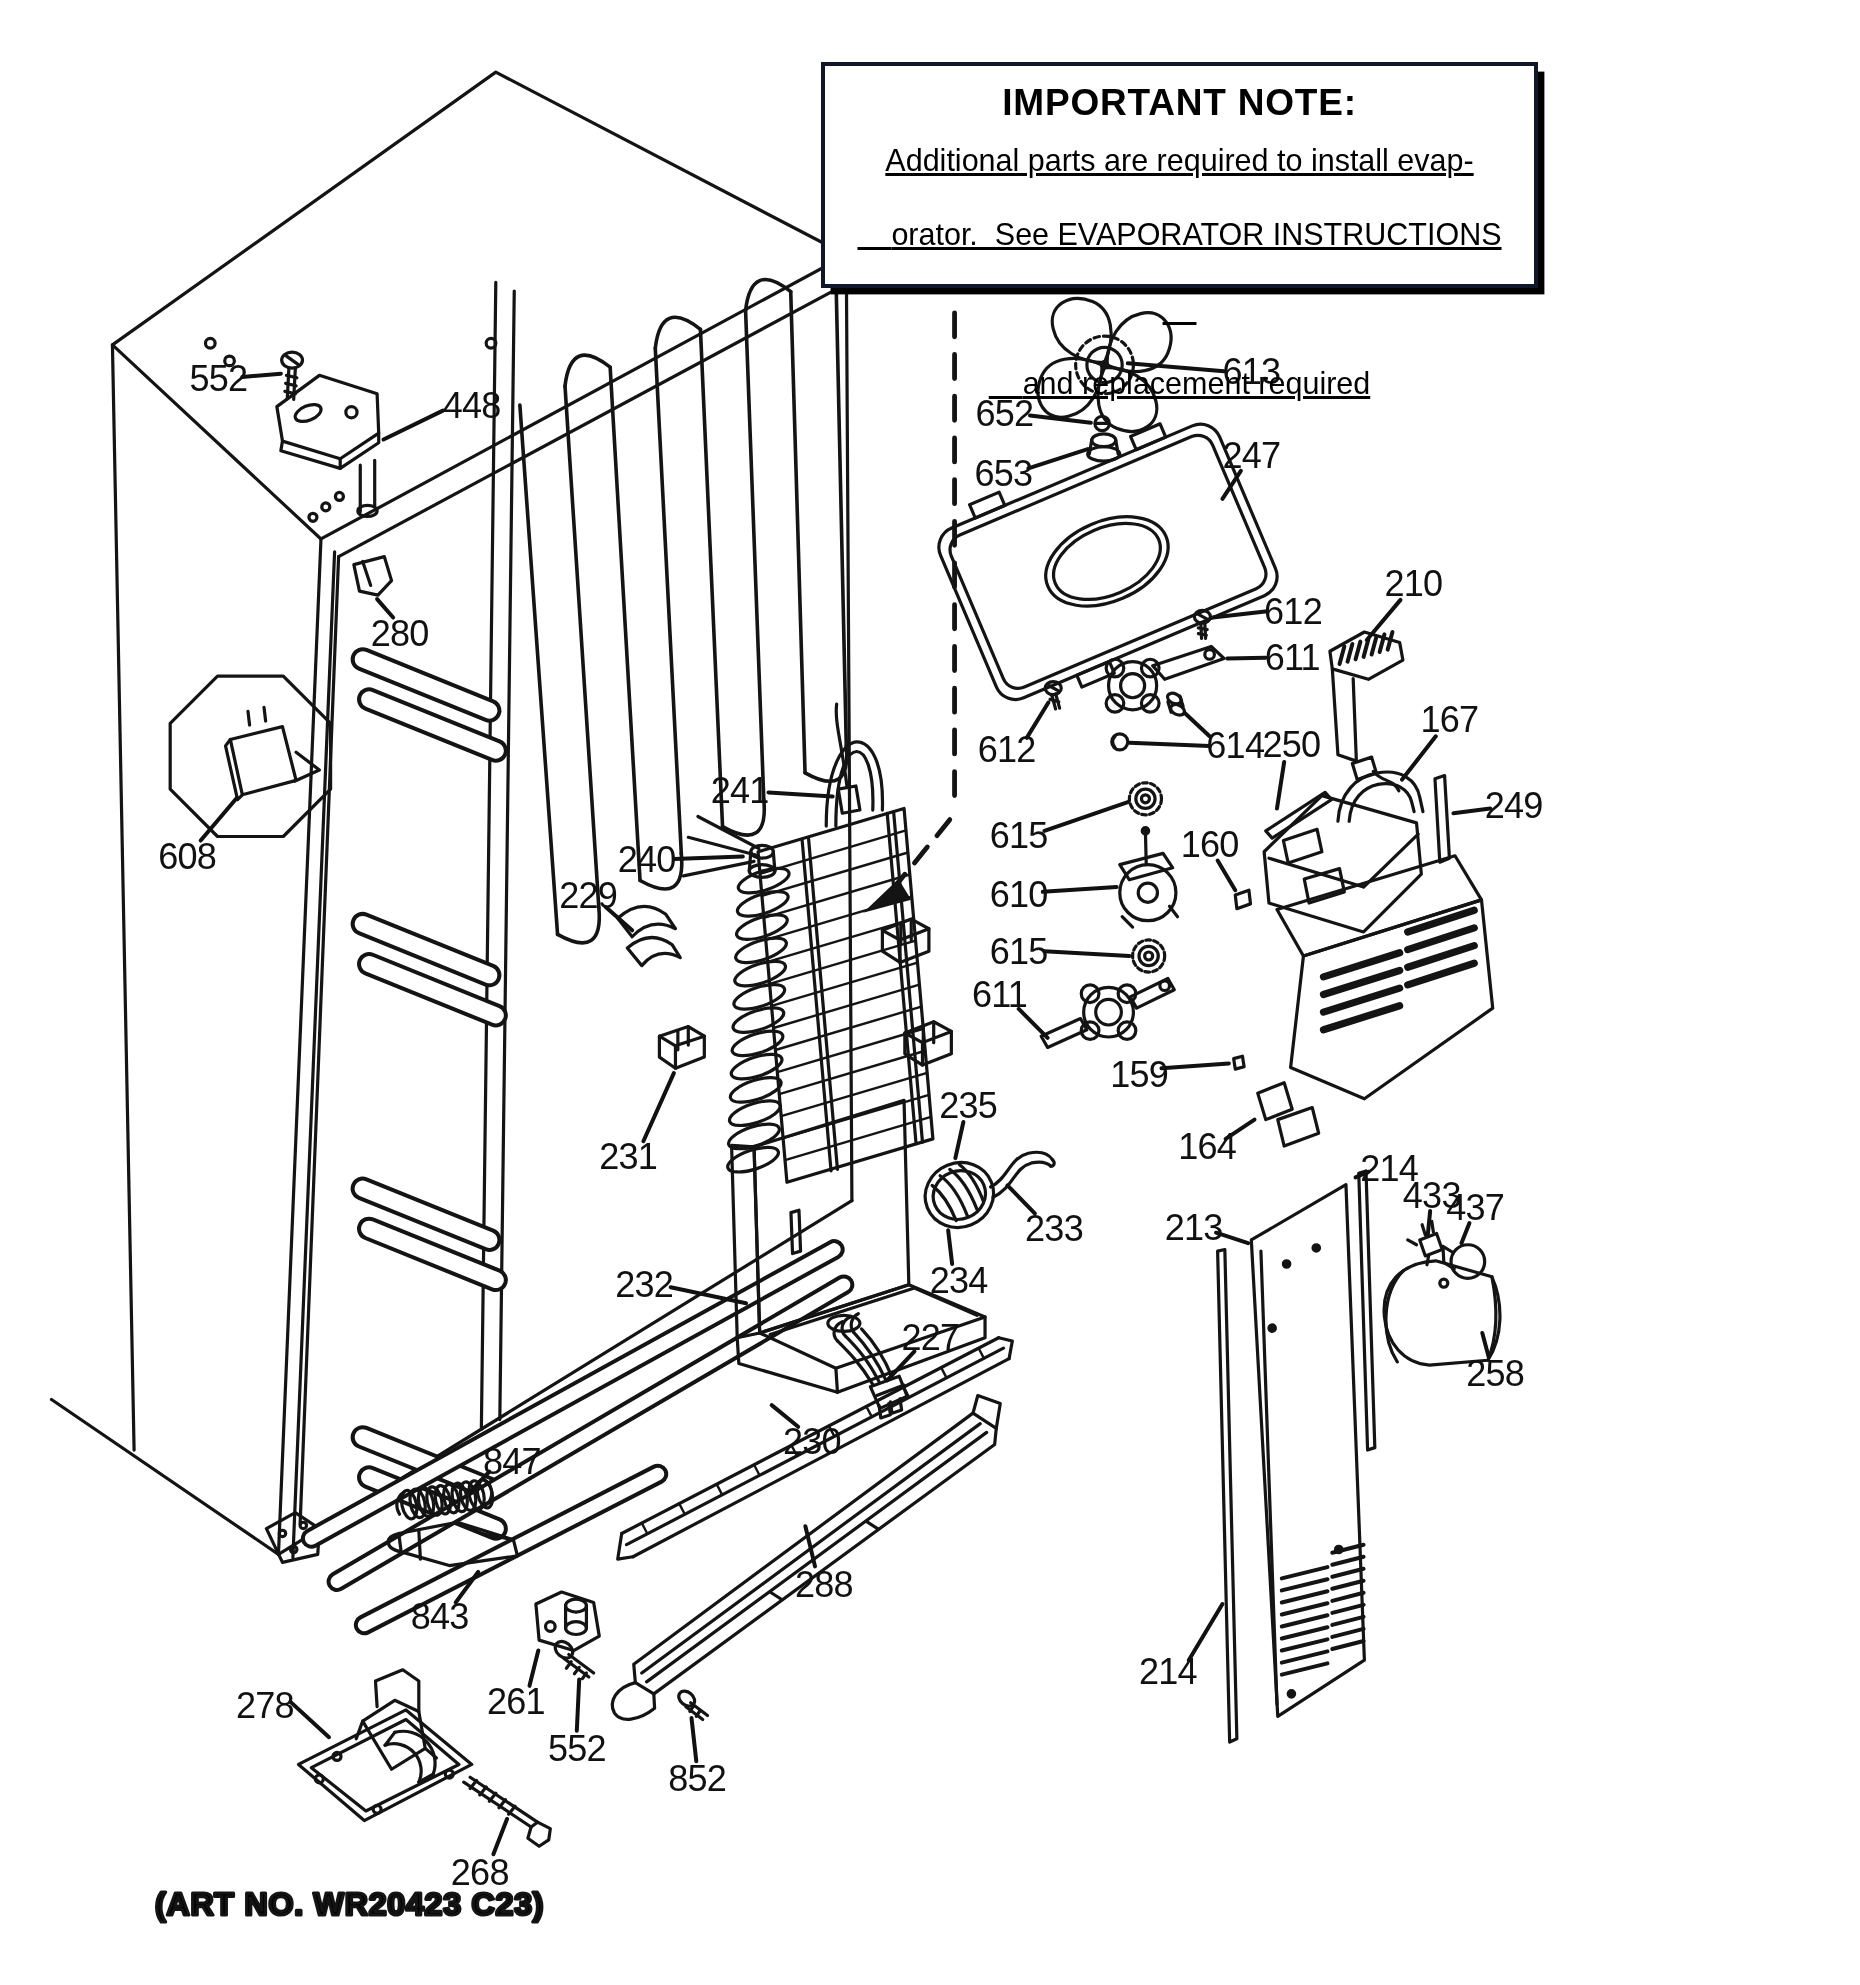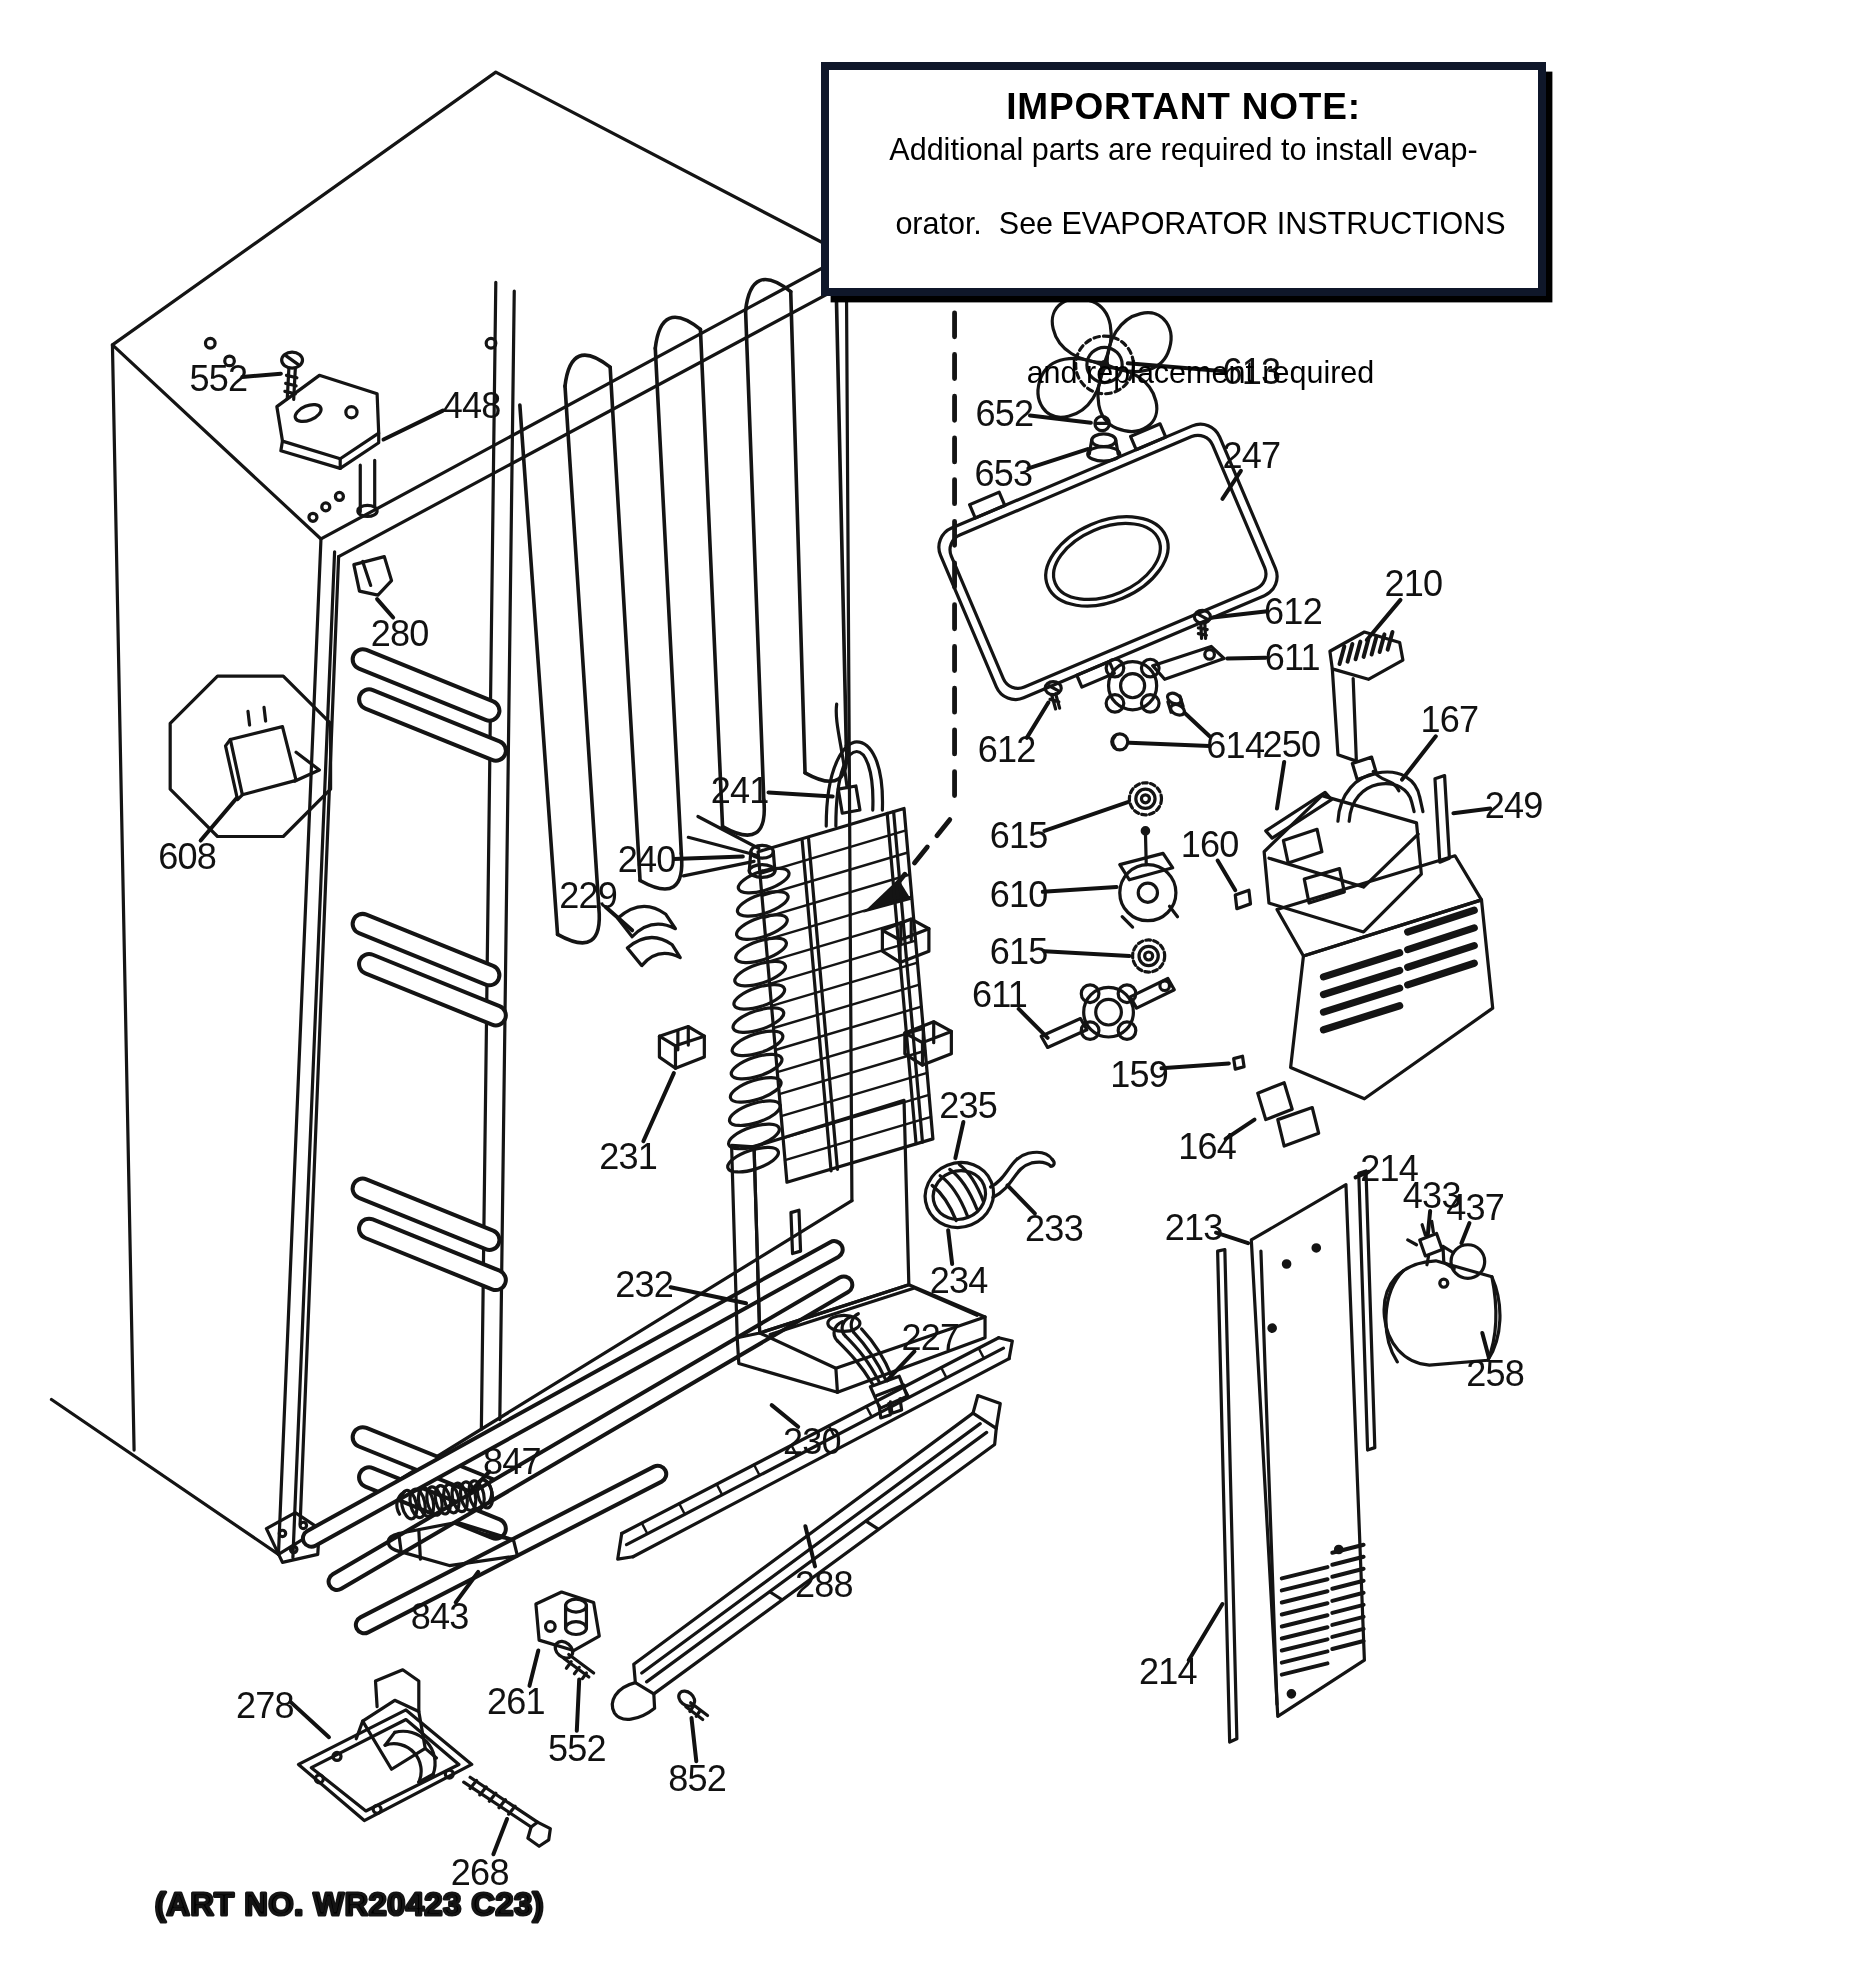--- a/index.html
+++ b/index.html
@@ -1,24 +1,24 @@
 <!DOCTYPE html>
 <html style="font-size:13px"><head>
 <meta charset="utf-8">
 <style>
   html,body{margin:0;padding:0;background:#fff;}
   #page{position:relative;width:1861px;height:1985px;background:#fff;overflow:hidden;
         font-family:"Liberation Sans",sans-serif;}
   #diagram{position:absolute;left:0;top:0;width:1861px;height:1985px;}
   
   #notebox{position:absolute;left:821px;top:62px;width:709px;height:218px;
-           background:#fff;border:8px solid #0f172a;box-shadow:8px 8px 0 -1.6px #000;
+           background:#fff;border:4px solid #0f172a;box-shadow:8px 8px 0 -1.6px #000;
            text-align:center;color:#000;}
   #notebox .nb-title{margin-top:16px;font-size:37px;font-weight:bold;letter-spacing:0.8px;}
-  #notebox .nb-body{margin-top:3px;font-size:30.5px;line-height:1.22;white-space:pre-wrap;}
+  #notebox .nb-body{margin-top:18px;font-size:30.5px;line-height:1.22;white-space:pre-wrap;text-decoration:underline;}
   
   .callout{font-family:"Liberation Sans",sans-serif;font-size:45px;fill:#111;
            text-anchor:middle;dominant-baseline:central;letter-spacing:-1px;}
   .leader{stroke:#111;stroke-width:5;stroke-linecap:round;}
   .artno{font-family:"Liberation Sans",sans-serif;font-size:40px;font-weight:bold;fill:#000;letter-spacing:1px;}
 </style>
 </head>
 <body>
 
 <div id="page">

